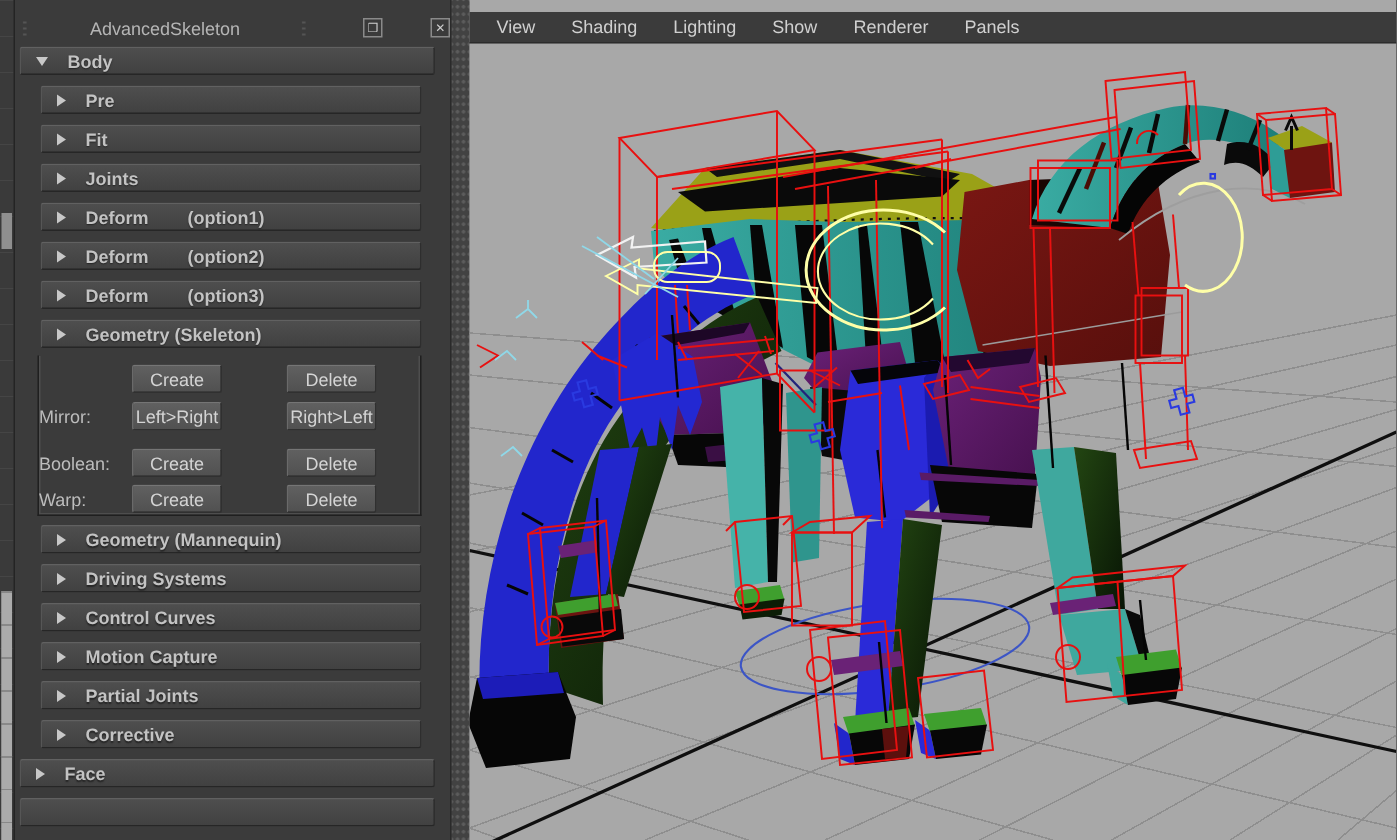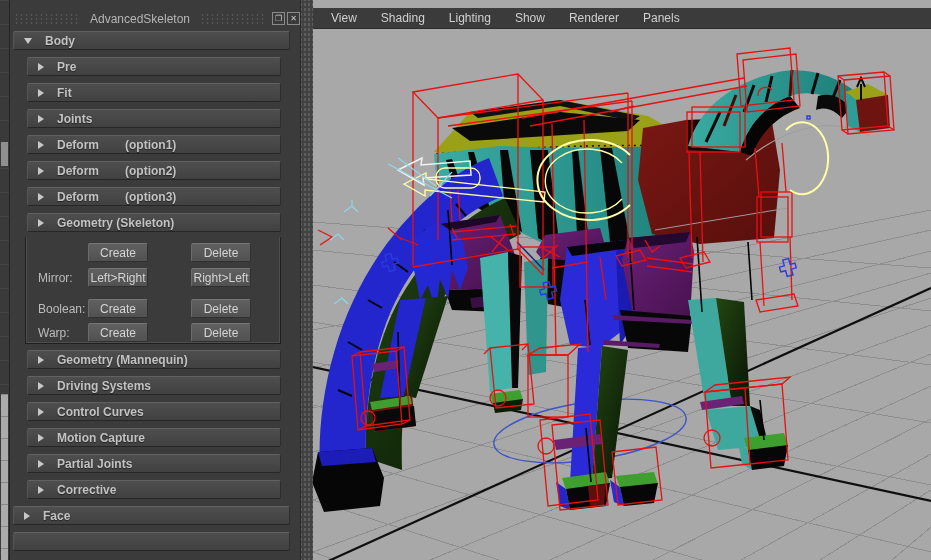--- a/index.html
+++ b/index.html
@@ -9,21 +9,21 @@
   .top-strip{position:absolute;left:0;top:0;right:0;height:8px;background:#272727;border-top:1px solid #5e5e5e;box-sizing:border-box;}
   .left-rail{position:absolute;left:0;top:0;width:10px;height:560px;background:#3a3a3a;border-right:1px solid #242424;box-sizing:border-box;
              background-image:repeating-linear-gradient(#454545 0 1px,transparent 1px 24px);}
   .left-rail .cell-light{position:absolute;left:1px;width:7px;background:#a9a9a9;}
   .left-rail .c1{top:142px;height:24px;background:#8f8f8f;}
   .left-rail .c2{top:394px;height:166px;background-image:repeating-linear-gradient(#888 0 1px,#ababab 1px 22px);}
   .scroll-strip{position:absolute;left:300px;top:0;width:13px;height:560px;background:#424242;border-left:1px solid #2a2a2a;box-sizing:border-box;
                 background-image:radial-gradient(#5c5c5c 1px,transparent 1.2px);background-size:4px 5px;background-position:2px 2px;}
   
   .panel{position:absolute;left:10px;top:0;width:290px;height:560px;background:#3b3b3b;}
-  .titlebar{position:absolute;left:0;top:9px;width:290px;height:19px;display:flex;align-items:center;}
+  .titlebar{position:absolute;left:0;top:9px;width:290px;height:19px;display:flex;align-items:center;gap:30px;}
   .title-dots{flex:1;height:11px;margin:0 4px;
               background-image:radial-gradient(#555 1px,transparent 1.2px);background-size:5px 4px;}
   .title-text{color:#b5b5b5;font-size:12px;white-space:nowrap;padding:0 6px;}
   .winbtn{width:13px;height:13px;border:1px solid #8a8a8a;background:#3a3a3a;color:#cfcfcf;font-size:8px;line-height:11px;
           text-align:center;margin-left:2px;box-sizing:border-box;padding:0;cursor:default;}
   .sections{position:absolute;left:0;top:31px;width:290px;}
   .sec{position:relative;height:19px;border-radius:2px;margin-bottom:7px;
        background:linear-gradient(#4e4e4e,#414141);
        border-top:1px solid #616161;border-left:1px solid #565656;
        border-right:1px solid #2e2e2e;border-bottom:1px solid #262626;
@@ -31,21 +31,21 @@
   .sec.lvl0{margin-left:3px;width:277px;}
   .sec.lvl1{margin-left:17px;width:254px;align-items:center;}
   .tri{width:0;height:0;margin-left:10px;border-top:4px solid transparent;border-bottom:4px solid transparent;border-left:6px solid #c8c8c8;}
   .tri.down{border-left:4px solid transparent;border-right:4px solid transparent;border-top:6px solid #c8c8c8;border-bottom:none;margin-top:1px;}
   .seclabel{color:#c3c3c3;font-size:12px;font-weight:bold;margin-left:13px;text-shadow:0 1px 1px #242424;}
   .secopt{color:#c3c3c3;font-size:12px;font-weight:bold;margin-left:26px;text-shadow:0 1px 1px #242424;}
   .pbox{position:relative;margin-left:15px;width:256px;height:107px;margin-bottom:6px;margin-top:-2px;
         border:1px solid #1f1f1f;border-top:none;box-shadow:inset 1px 0 0 #4e4e4e,inset -1px 0 0 #4e4e4e,inset 0 -1px 0 #4e4e4e;
         box-sizing:border-box;}
   .pbrow{position:absolute;left:0;height:19px;display:flex;align-items:center;}
-  .pbrow .rlabel{position:absolute;left:12px;width:58px;color:#bcbcbc;font-size:12px;}
+  .pbrow .rlabel{position:absolute;left:0;width:58px;color:#bcbcbc;font-size:12px;}
   .pbtn{position:absolute;height:19px;border-radius:2px;font-family:"Liberation Sans",sans-serif;
         background:linear-gradient(#606060,#515151);border:1px solid #303030;border-top-color:#757575;border-left-color:#6a6a6a;
         color:#d4d4d4;font-size:12px;line-height:16px;text-align:center;box-sizing:border-box;padding:0;cursor:default;}
   .b1{left:62px;width:60px;} .b2{left:165px;width:60px;}
   .r1{top:6px;} .r2{top:31px;} .r3{top:62px;} .r4{top:86px;}
   
   .viewport{position:absolute;left:313px;top:0;width:696px;height:560px;background:var(--vp-bg,#a8a8a8);}
   .vp-menubar{position:absolute;left:0;top:8px;width:618px;height:21px;background:#3b3b3b;border-bottom:1px solid #2c2c2c;
               display:flex;align-items:center;box-sizing:border-box;padding-left:6px;}
   .vp-menubar .mitem{color:#d0d0d0;font-size:12px;padding:0 12px;cursor:default;}

